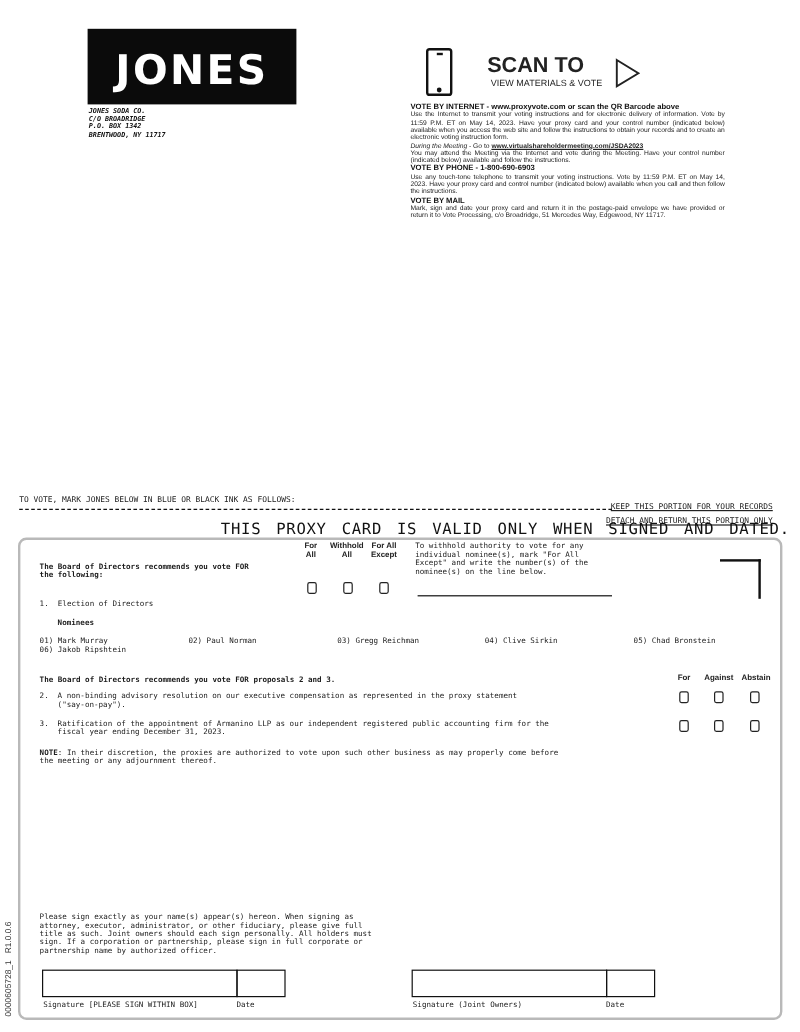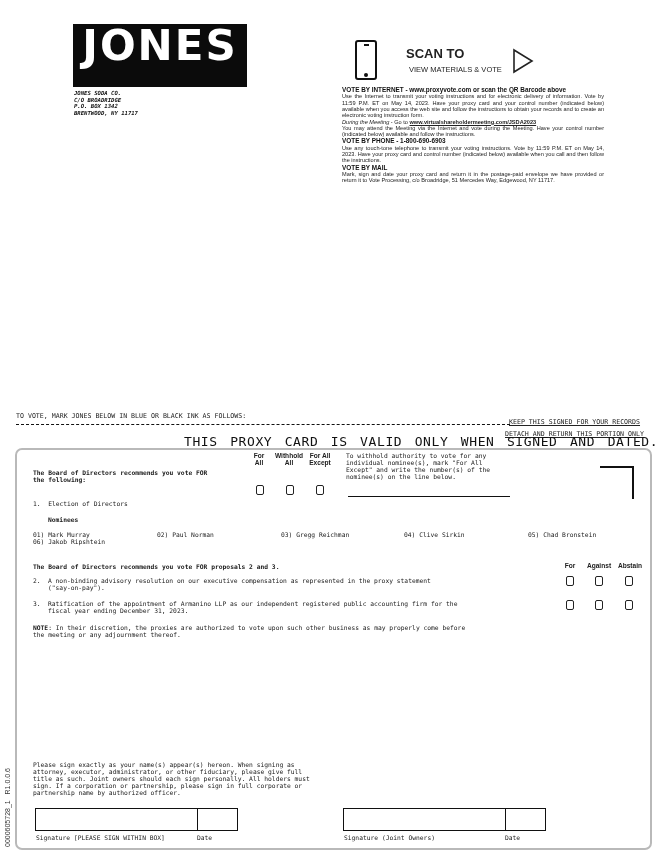--- a/index.html
+++ b/index.html
@@ -1,31 +1,31 @@
 <!DOCTYPE html>
 <html><head>
 <meta charset="utf-8">
 <style>
   html, body { margin: 0; padding: 0; background: #ffffff; }
   body { width: 667px; height: 860px; position: relative; overflow: hidden; color: #111; font-family: "DejaVu Sans Mono", monospace; }
   .abs { position: absolute; }
 
   
   .logo { left: 73px; top: 24px; width: 174px; height: 63px; background: #0b0b0b; color: #fff; text-align: center; font-family: "DejaVu Sans", sans-serif; font-weight: bold; }
-  .logo .big { font-size: 42px; letter-spacing: 2px; line-height: 38px; margin-top: 3px; }
+  .logo .big { font-size: 34px; letter-spacing: 2px; line-height: 38px; margin-top: 16px; }
   .logo .small { font-size: 13px; letter-spacing: 3px; line-height: 16px; }
   .logo .reg { font-size: 7px; vertical-align: top; letter-spacing: 0; }
 
   .addr { left: 74px; top: 90px; font-family: "DejaVu Sans Mono", monospace; font-size: 5.6px; font-weight: bold; font-style: italic; line-height: 6.6px; }
 
   
   .phone { left: 355px; top: 40px; width: 22px; height: 40px; border: 2.5px solid #111; border-radius: 3px; box-sizing: border-box; }
   .phone .notch { position: absolute; left: 7px; top: 2px; width: 5px; height: 1.5px; background: #111; }
   .phone .btn { position: absolute; left: 7px; bottom: 1px; width: 4px; height: 4px; background: #111; border-radius: 50%; }
-  .scan-title { left: 406px; top: 46px; font-family: "Liberation Sans", sans-serif; font-weight: bold; font-size: 13px; line-height: 16px; color: #222; }
+  .scan-title { left: 406px; top: 46px; font-family: "Liberation Sans", sans-serif; font-weight: bold; font-size: 18px; line-height: 16px; color: #222; }
   .scan-sub { left: 409px; top: 65px; font-family: "Liberation Sans", sans-serif; font-weight: normal; font-size: 7.5px; color: #222; }
   .scan-arrow { left: 512px; top: 48px; }
 
   .vote-info { left: 342px; top: 86px; width: 262px; font-family: "Liberation Sans", sans-serif; font-size: 5.6px; line-height: 6.3px; text-align: justify; color: #222; }
   .vote-info .hd { font-weight: bold; font-size: 6.4px; line-height: 7.4px; color: #111; }
   .vote-info .link { font-weight: bold; text-decoration: underline; }
   .vote-info p { margin: 0; }
 
   
   .tovote { left: 16px; top: 412px; font-size: 6.6px; color: #222; }
@@ -77,21 +77,21 @@
   <p><i>During the Meeting</i><span> - Go to </span><span class="link">www.virtualshareholdermeeting.com/JSDA2023</span></p>
   <p>You may attend the Meeting via the Internet and vote during the Meeting. Have your control number (indicated below) available and follow the instructions.</p>
   <p class="hd">VOTE BY PHONE - 1-800-690-6903</p>
   <p>Use any touch-tone telephone to transmit your voting instructions. Vote by 11:59 P.M. ET on May 14, 2023. Have your proxy card and control number (indicated below) available when you call and then follow the instructions.</p>
   <p class="hd">VOTE BY MAIL</p>
   <p>Mark, sign and date your proxy card and return it in the postage-paid envelope we have provided or return it to Vote Processing, c/o Broadridge, 51 Mercedes Way, Edgewood, NY 11717.</p>
 </div>
 
 <div class="abs tovote">TO VOTE, MARK JONES BELOW IN BLUE OR BLACK INK AS FOLLOWS:</div>
 <div class="abs dash-line"></div>
-<div class="abs keep">KEEP THIS SIGNED FOR YOUR RECORDS</div>
+<div class="abs keep">KEEP THIS PORTION FOR YOUR RECORDS</div>
 <div class="abs detach">DETACH AND RETURN THIS PORTION ONLY</div>
 <div class="abs valid">THIS PROXY CARD IS VALID ONLY WHEN SIGNED AND DATED.</div>
 
 <div class="abs card"></div>
 
 <div class="abs t b" style="left:33px;top:469px;">The Board of Directors recommends you vote FOR
 the following:</div>
 
 <div class="abs colhead" style="left:249px;top:452px;width:20px;white-space:pre;">For
 All</div>

